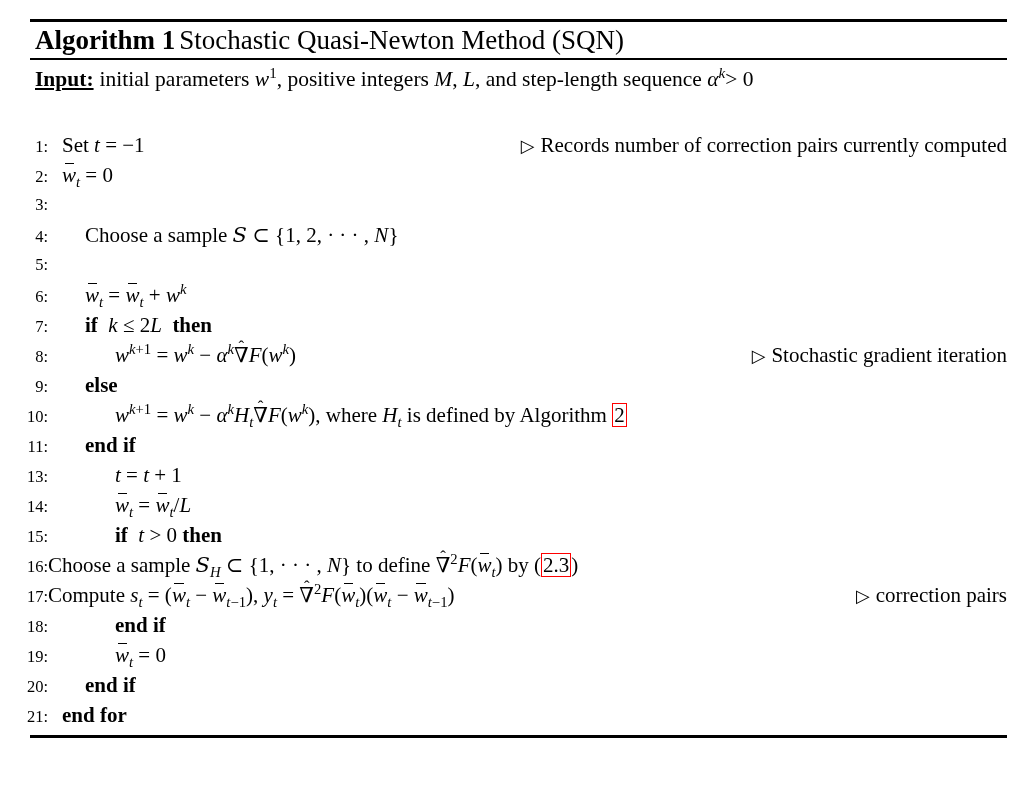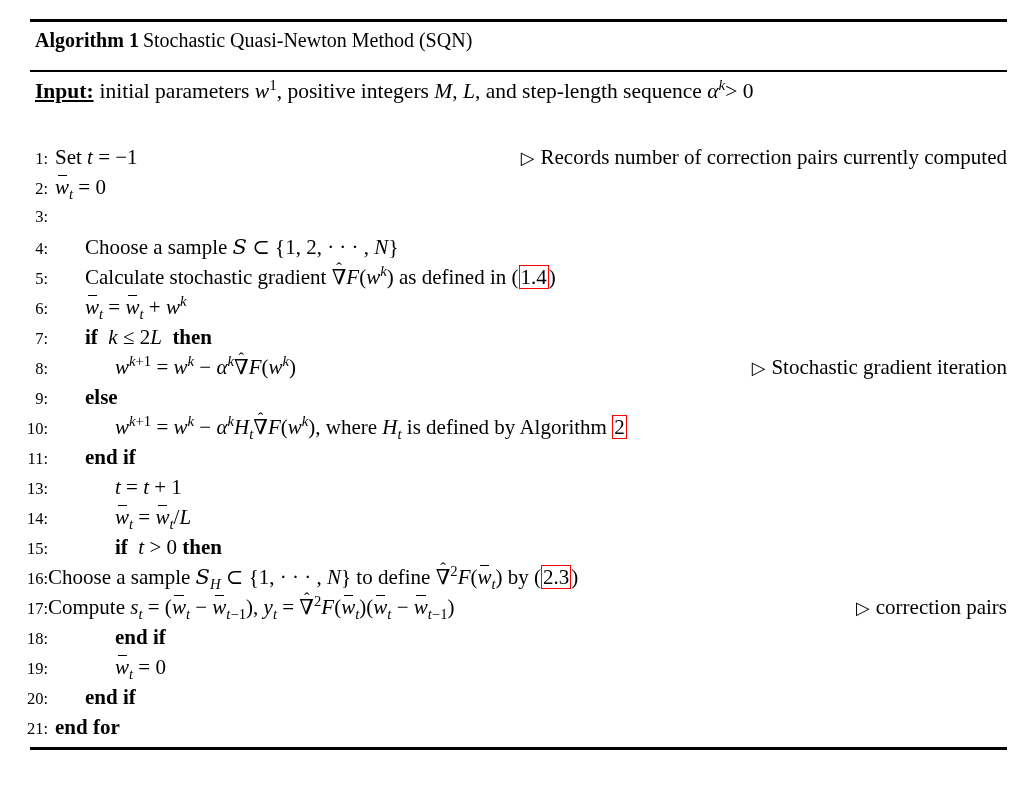--- a/index.html
+++ b/index.html
@@ -13,23 +13,23 @@
   .algo {
     position: absolute;
     left: 30px; top: 19px;
     width: 977px;
   }
   .rule { background: #000; width: 100%; }
   .rule.thick { height: 3px; }
   .rule.thin  { height: 2px; }
 
   .caption {
-    font-size: 20px;
+    font-size: 27px;
     line-height: 28px;
-    padding: 4px 0 16px 5px;
+    padding: 4px 0 4px 5px;
     white-space: nowrap;
   }
   .caption b { margin-right: 4px; }
 
   .input-line {
     font-size: 21.5px;
     line-height: 27px;
     padding: 6px 0 0 5px;
     white-space: nowrap;
   }
@@ -45,21 +45,21 @@
     white-space: nowrap;
   }
   .num {
     flex: none;
     width: 24px;
     margin-left: -6px;
     text-align: right;
     font-size: 16.5px;
   }
   .code { flex: none; }
-  .indent-0 { margin-left: 7px;  }
+  .indent-0 { margin-left: 14px;  }
   .indent-1 { margin-left: 37px; }
   .indent-2 { margin-left: 67px; }
   .indent-3 { }
 
   .comment { margin-left: auto; padding-left: 14px; }
   .comment .marker { margin-right: 6px; font-family: "DejaVu Sans", sans-serif; font-size: 0.85em; }
 
   .line sub, .line sup, .input-line sub, .input-line sup { line-height: 0; font-size: 70%; }
 
   
@@ -122,21 +122,20 @@
       </div>
       <div class="line">
         <span class="num">3:</span>
       </div>
       <div class="line">
         <span class="num">4:</span>
         <span class="code indent-1">Choose a sample <i class="cal">S</i> ⊂ {1, 2, · · · , <i>N</i>}</span>
       </div>
       <div class="line">
         <span class="num">5:</span>
-        <span class="code indent-1">Calculate stochastic gradient <span class="hat">∇</span><i>F</i>(<i>w</i><sup><i>k</i></sup>) as defined in (<span class="refbox">1.4</span>)</span>
       </div>
       <div class="line">
         <span class="num">6:</span>
         <span class="code indent-1"><span class="bar"><i>w</i></span><sub><i>t</i></sub> = <span class="bar"><i>w</i></span><sub><i>t</i></sub> + <i>w</i><sup><i>k</i></sup></span>
       </div>
       <div class="line">
         <span class="num">7:</span>
         <span class="code indent-1"><b>if</b>&nbsp; <i>k</i> ≤ 2<i>L</i>&nbsp; <b>then</b></span>
       </div>
       <div class="line">

